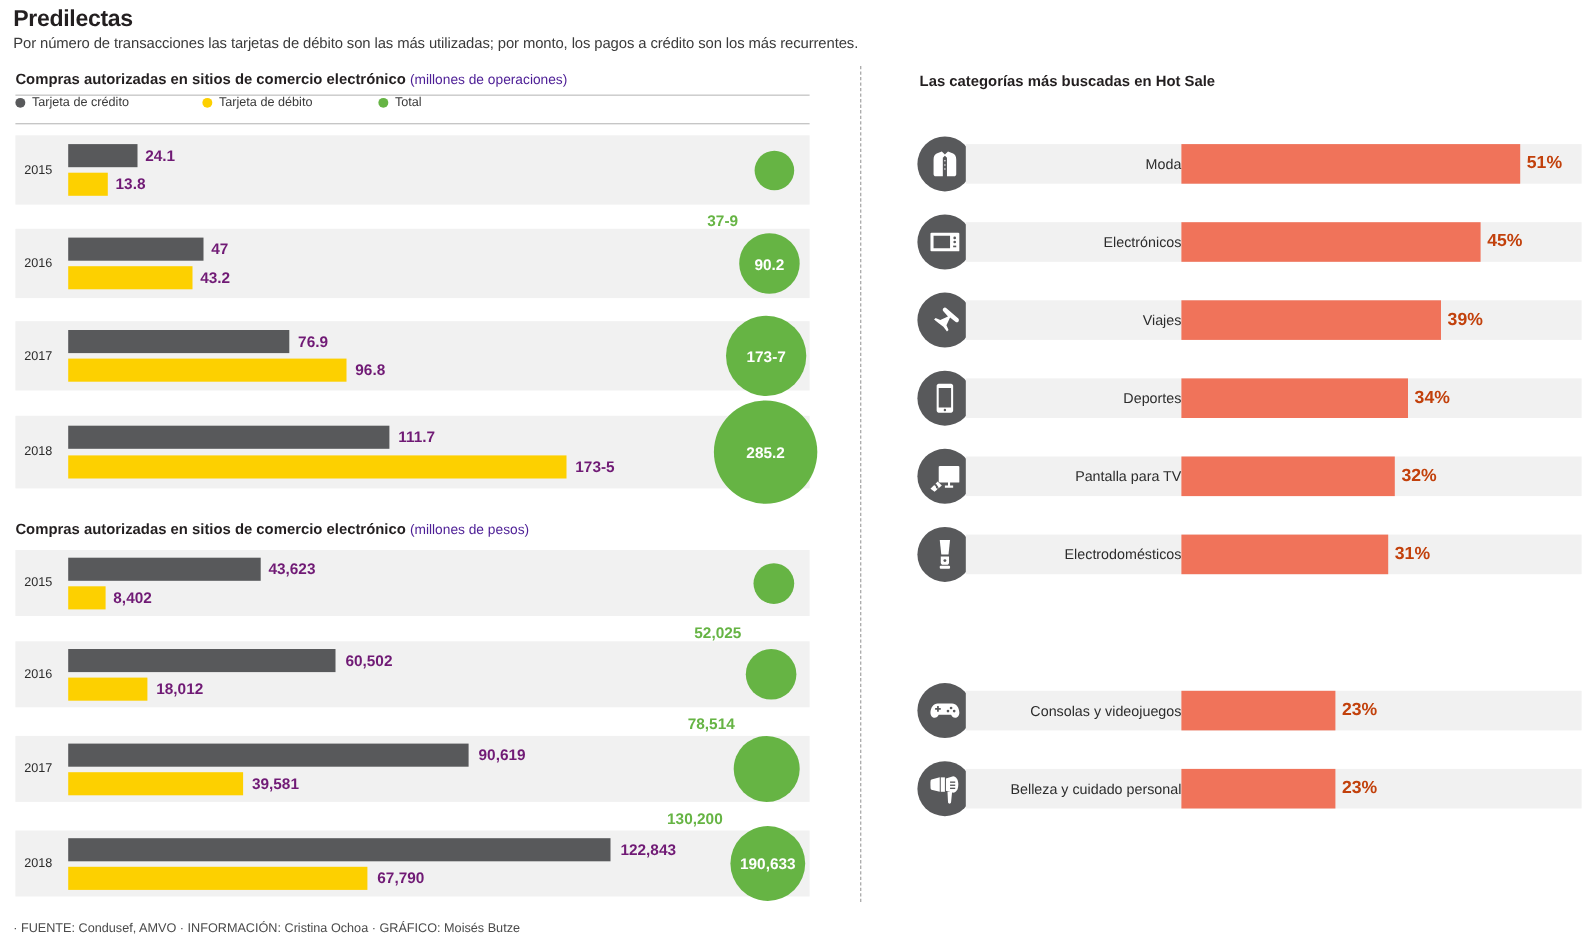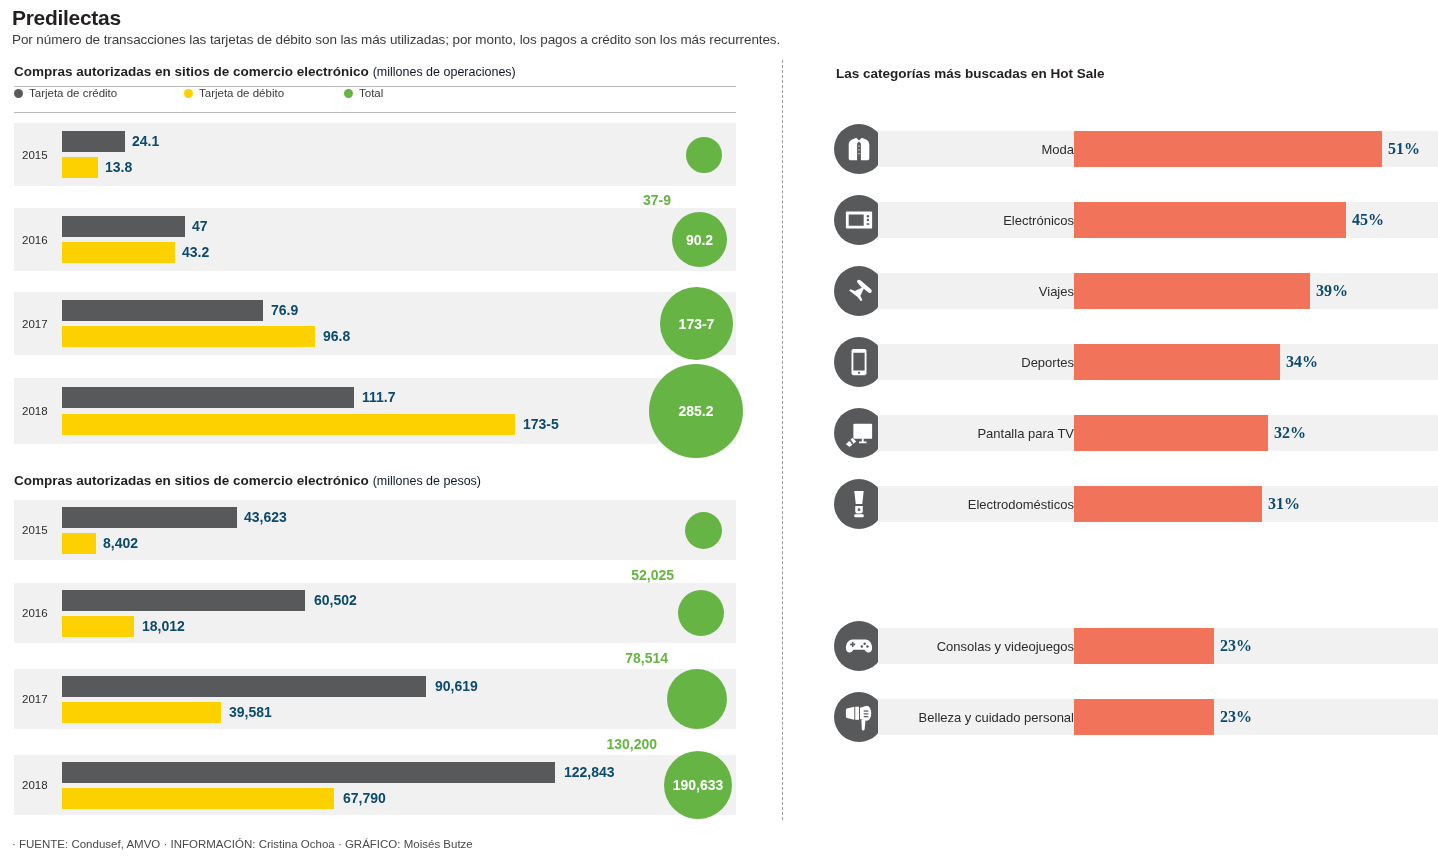--- a/index.html
+++ b/index.html
@@ -31,21 +31,21 @@
   }
 
   
   .left { position: absolute; left: 0; top: 0; width: 782px; height: 863px; }
 
   .sec-head {
     position: absolute; left: 14px;
     font-size: 13.5px; font-weight: bold; color: #231f20;
     white-space: nowrap;
   }
-  .sec-head .unit { font-weight: normal; font-size: 12.5px; color: #0f172a; }
+  .sec-head .unit { font-weight: normal; font-size: 12.5px; color: #4c1d95; }
 
   .rule {
     position: absolute; left: 14px; width: 722px; height: 0;
     border-top: 1px solid #b9b9b9;
   }
 
   .legend {
     position: absolute; left: 14px; top: 87px;
     display: flex; align-items: center; gap: 0;
     font-size: 11.5px; color: #3a3a3a;
@@ -61,21 +61,21 @@
   .yearlbl {
     position: absolute; left: 8px;
     font-size: 11.5px; color: #2c2c2c;
     transform: translateY(-50%);
   }
   .bar { position: absolute; height: 21px; }
   .bar.credit { background: #58595b; }
   .bar.debit  { background: #fdd000; }
   .barval {
     position: absolute; font-size: 14px; font-weight: bold;
-    color: #0c4a6e; transform: translateY(-50%); white-space: nowrap;
+    color: #701a75; transform: translateY(-50%); white-space: nowrap;
   }
   .circle {
     position: absolute; border-radius: 50%;
     background: #66b444;
     display: flex; align-items: center; justify-content: center;
   }
   .circle span { font-size: 14px; font-weight: bold; color: #ffffff; white-space: nowrap; }
   .tot-out {
     position: absolute; font-size: 14px; font-weight: bold;
     color: #66b444; transform: translateY(-50%); white-space: nowrap;
@@ -110,21 +110,21 @@
     position: absolute; top: 50%; transform: translateY(-50%);
     font-size: 13px; color: #2c2c2c; text-align: right;
     right: 364px; white-space: nowrap;
   }
   .cat-bar {
     position: absolute; left: 292px; top: 0;
     height: 36px; background: #f0735a;
   }
   .cat-pct {
     position: absolute; top: 50%; transform: translateY(-50%);
-    font-size: 16px; font-weight: bold; color: #0c4a6e; white-space: nowrap; font-family: Liberation Serif, serif;
+    font-size: 16px; font-weight: bold; color: #c2410c; white-space: nowrap;
   }
 </style>
 </head>
 <body>
 
 <div class="page">
 
   <div class="hdr-title">Predilectas</div>
   <div class="hdr-sub">Por número de transacciones las tarjetas de débito son las más utilizadas; por monto, los pagos a crédito son los más recurrentes.</div>
 

